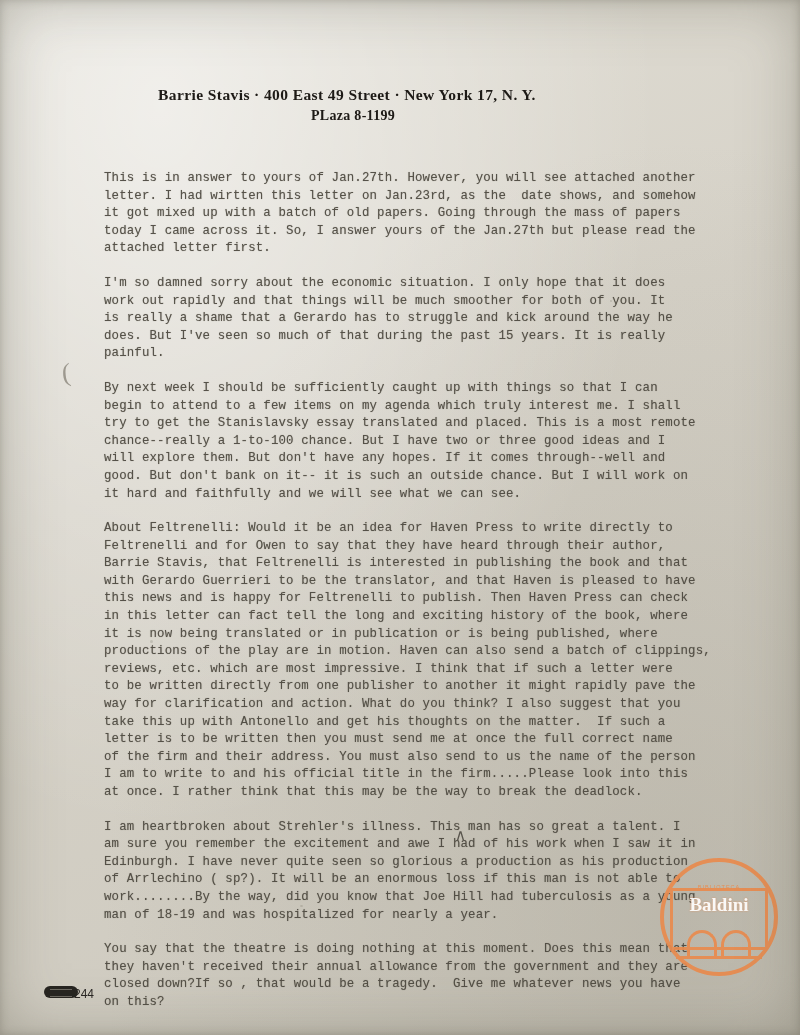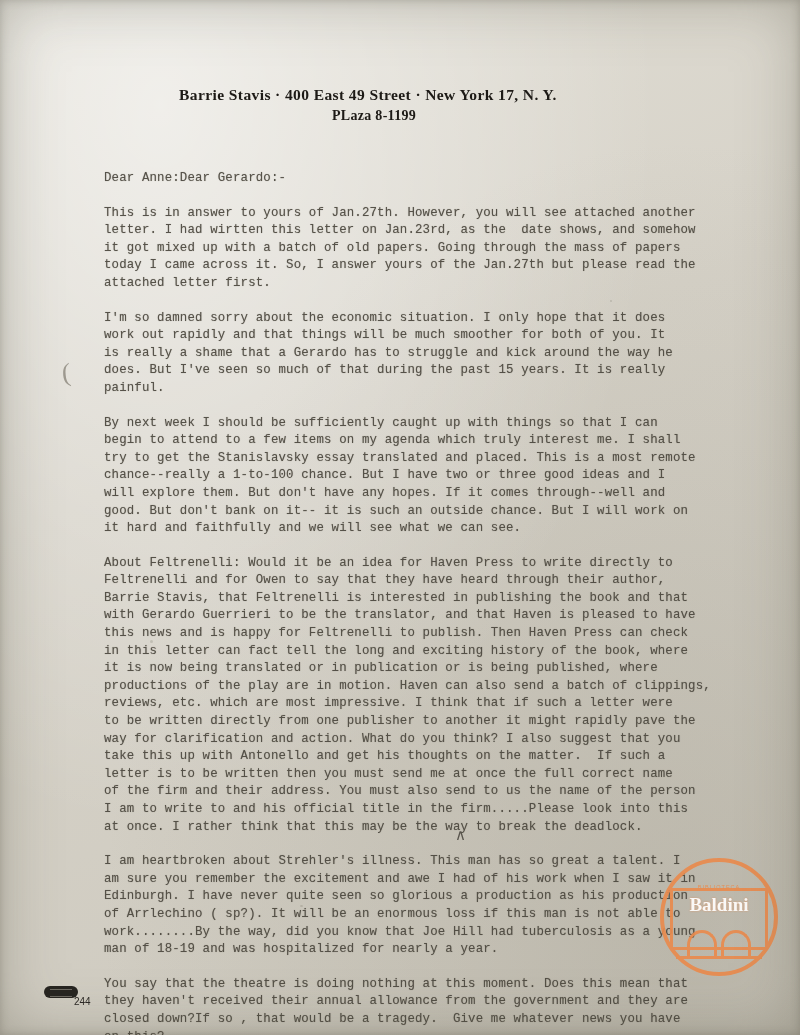--- a/index.html
+++ b/index.html
@@ -33,21 +33,20 @@
     pointer-events: none;
     z-index: 5;
   }
   .letterhead {
     position: absolute;
     top: 86px;
     left: 0;
     width: 694px;
     text-align: center;
     color: #1d1a16;
-    padding-left: 21px;
   }
   .letterhead .lh-line1 {
     font-family: "Liberation Serif", serif;
     font-weight: bold;
     font-size: 15.5px;
     letter-spacing: 0.4px;
     white-space: nowrap;
   }
   .letterhead .lh-line2 {
     font-family: "Liberation Serif", serif;
@@ -171,23 +170,23 @@
     content: "";
     position: absolute;
     left: 6px; top: 3px;
     width: 22px; height: 6px;
     border-top: 1px solid #6d6a62;
     border-bottom: 1px solid #6d6a62;
   }
   .archive-mark .num {
     position: absolute;
     left: 30px;
-    top: 10px;
+    top: 1px;
     font-family: "Liberation Sans", sans-serif;
-    font-size: 10px;
+    font-size: 12px;
     color: #2a2724;
   }
 
   
   .pen-paren {
     position: absolute;
     left: 62px;
     top: 358px;
     font-family: "Liberation Serif", serif;
     font-size: 26px;
@@ -214,21 +213,20 @@
 <body>
 
 <div class="page">
 
   <div class="letterhead">
     <div class="lh-line1">Barrie Stavis · 400 East 49 Street · New York 17, N. Y.</div>
     <div class="lh-line2">PLaza 8-1199</div>
   </div>
 
   <div class="typed">
-    <p class="salutation">Dear Anne:Dear Gerardo:-</p>
     <p>This is in answer to yours of Jan.27th. However, you will see attached another
 letter. I had wirtten this letter on Jan.23rd, as the  date shows, and somehow
 it got mixed up with a batch of old papers. Going through the mass of papers
 today I came across it. So, I answer yours of the Jan.27th but please read the
 attached letter first.</p>
     <p>I'm so damned sorry about the economic situation. I only hope that it does
 work out rapidly and that things will be much smoother for both of you. It
 is really a shame that a Gerardo has to struggle and kick around the way he
 does. But I've seen so much of that during the past 15 years. It is really
 painful.</p>

